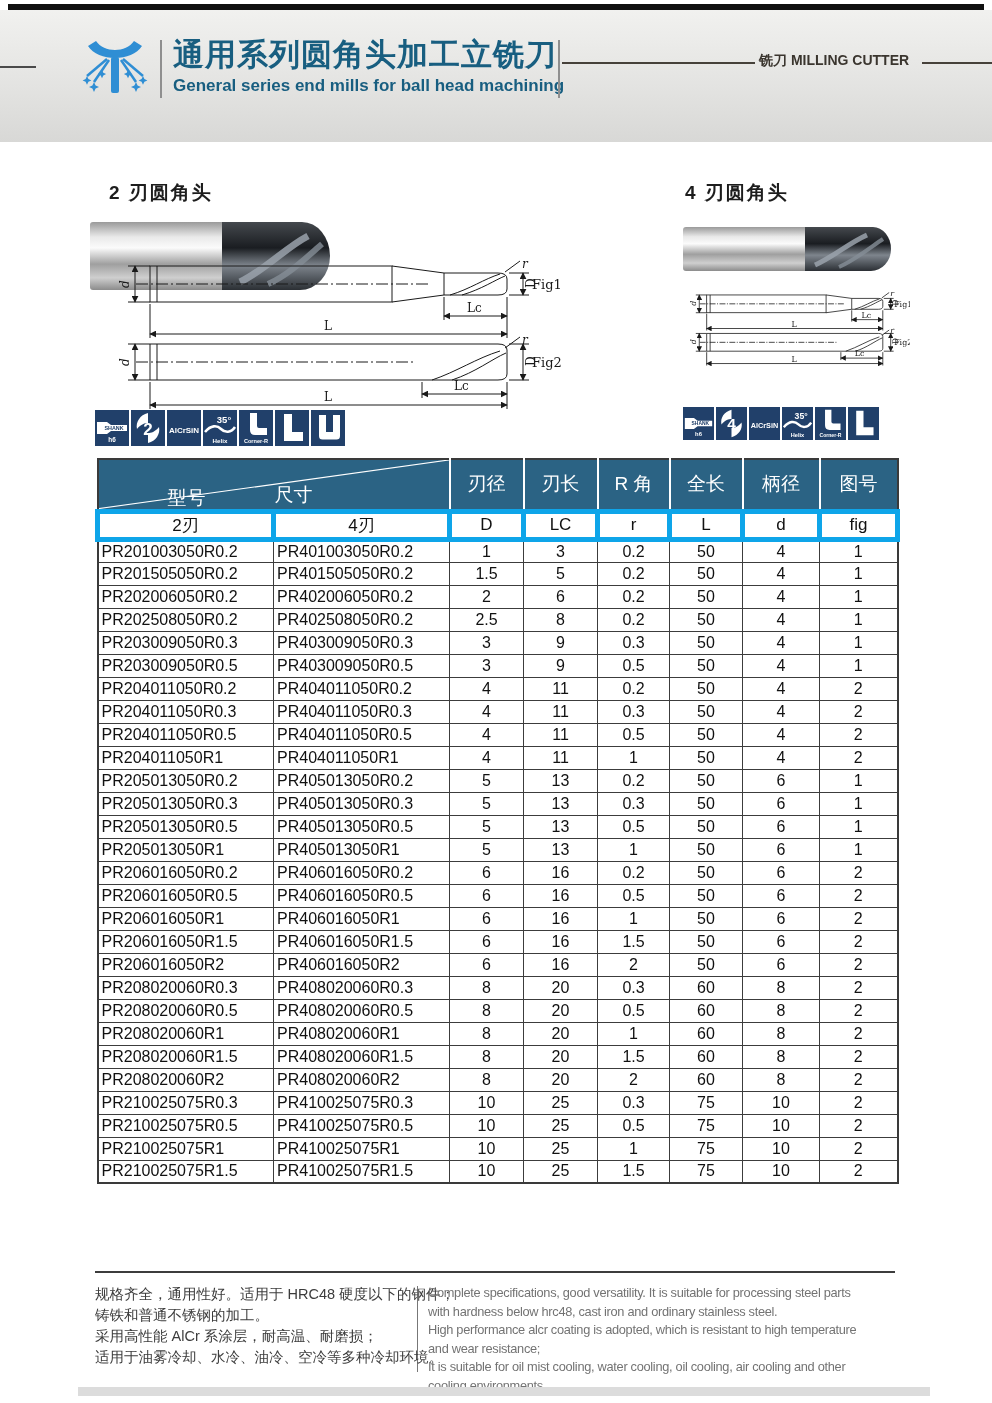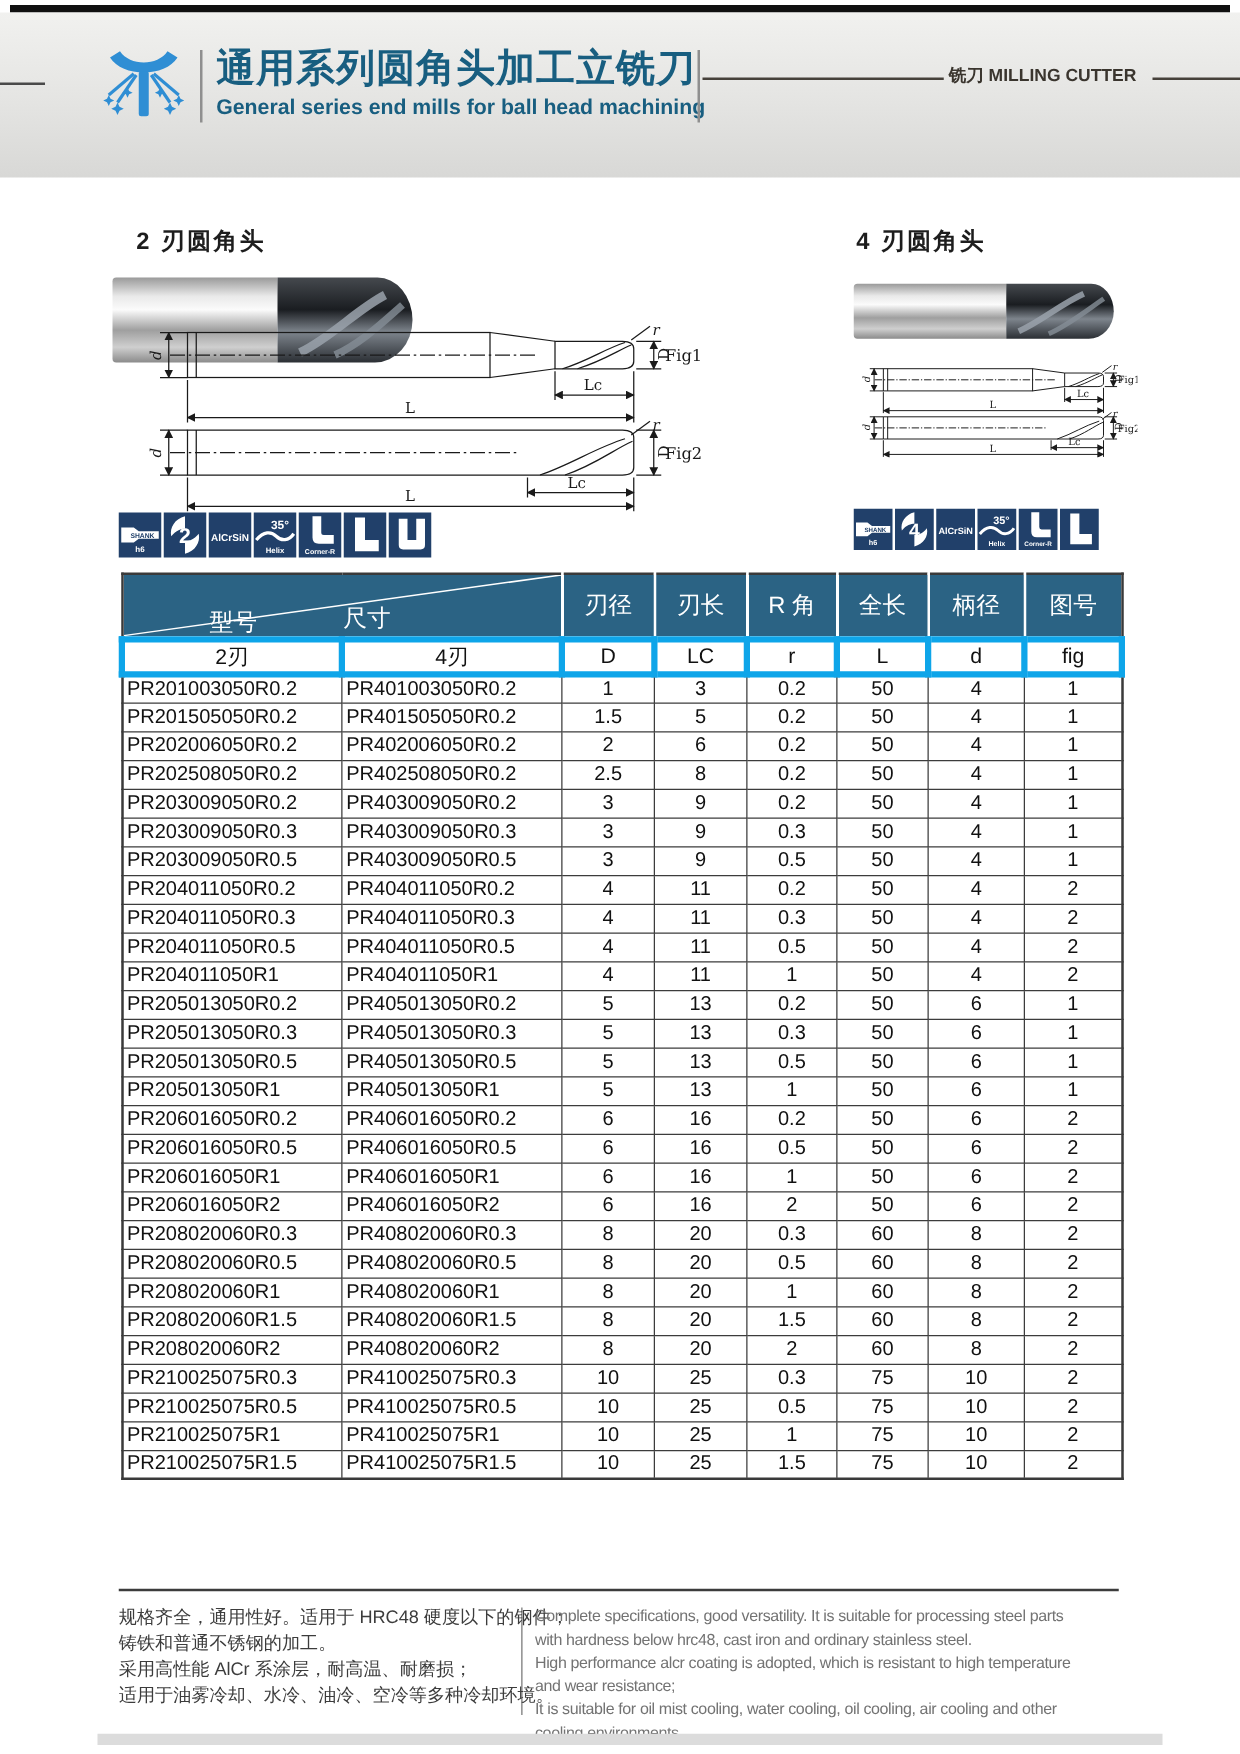--- a/index.html
+++ b/index.html
@@ -428,30 +428,20 @@
           <td class="model">PR202508050R0.2</td>
           <td class="model">PR402508050R0.2</td>
           <td>2.5</td>
           <td>8</td>
           <td>0.2</td>
           <td>50</td>
           <td>4</td>
           <td>1</td>
         </tr>
         <tr>
-          <td class="model">PR203009050R0.2</td>
-          <td class="model">PR403009050R0.2</td>
-          <td>3</td>
-          <td>9</td>
-          <td>0.2</td>
-          <td>50</td>
-          <td>4</td>
-          <td>1</td>
-        </tr>
-        <tr>
           <td class="model">PR203009050R0.3</td>
           <td class="model">PR403009050R0.3</td>
           <td>3</td>
           <td>9</td>
           <td>0.3</td>
           <td>50</td>
           <td>4</td>
           <td>1</td>
         </tr>
         <tr>
@@ -563,20 +553,30 @@
           <td>50</td>
           <td>6</td>
           <td>2</td>
         </tr>
         <tr>
           <td class="model">PR206016050R1</td>
           <td class="model">PR406016050R1</td>
           <td>6</td>
           <td>16</td>
           <td>1</td>
+          <td>50</td>
+          <td>6</td>
+          <td>2</td>
+        </tr>
+        <tr>
+          <td class="model">PR206016050R1.5</td>
+          <td class="model">PR406016050R1.5</td>
+          <td>6</td>
+          <td>16</td>
+          <td>1.5</td>
           <td>50</td>
           <td>6</td>
           <td>2</td>
         </tr>
         <tr>
           <td class="model">PR206016050R2</td>
           <td class="model">PR406016050R2</td>
           <td>6</td>
           <td>16</td>
           <td>2</td>

